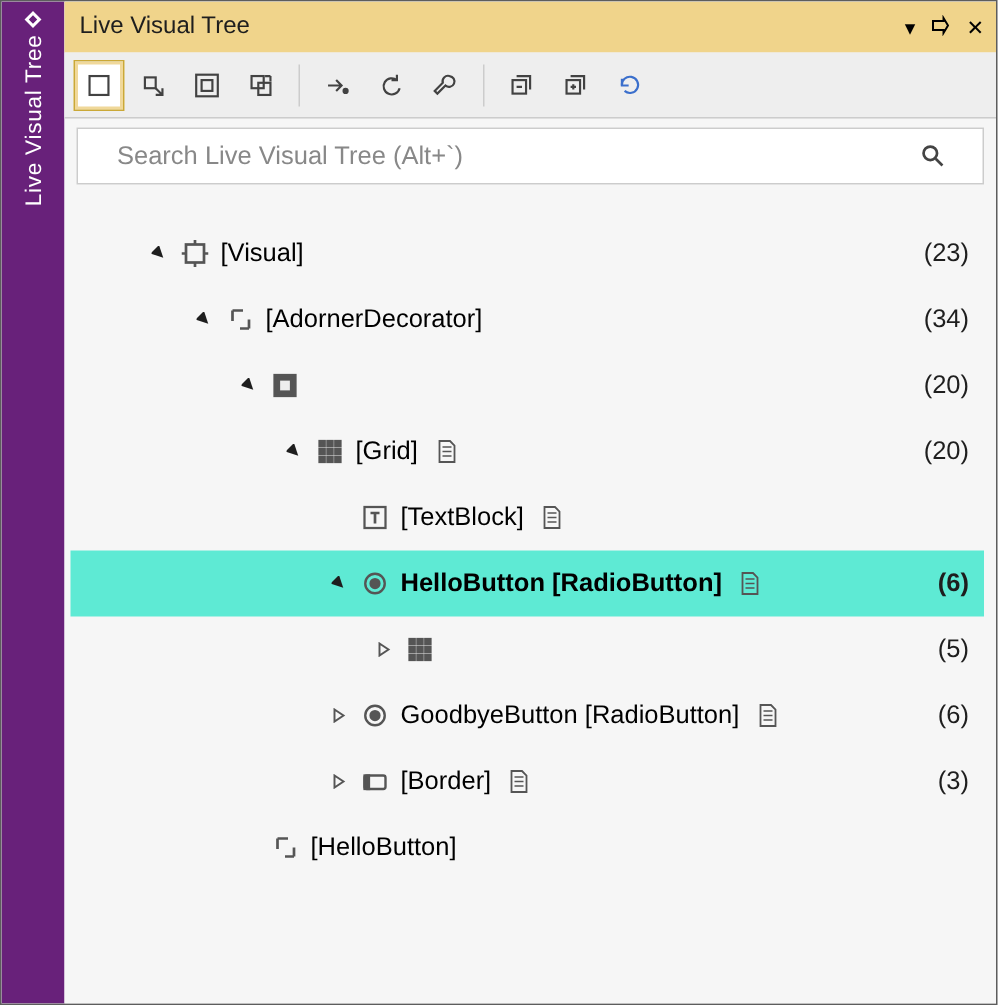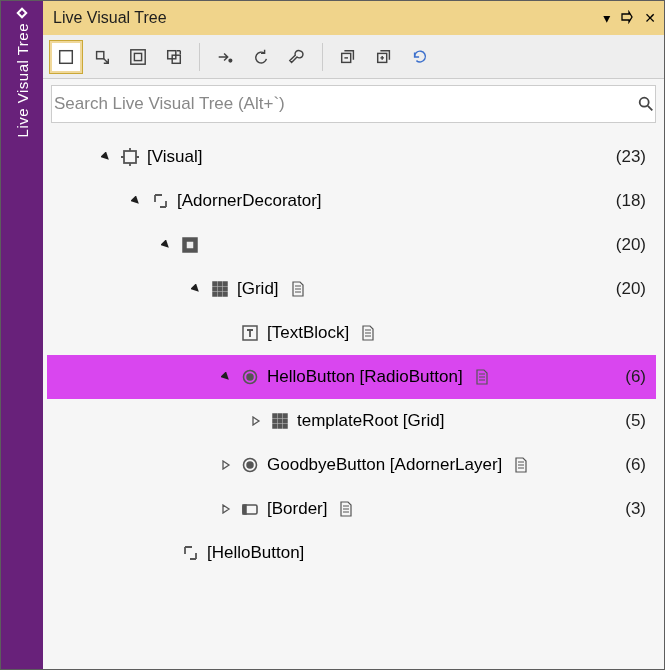--- a/index.html
+++ b/index.html
@@ -71,27 +71,27 @@
     background: #fff;
     border: 1px solid #caa837;
     box-shadow: inset 0 0 0 2px #f0d89a;
   }
   .toolbar .sep {
     width: 1px; height: 28px; background: #ccc; margin: 0 6px;
   }
   .toolbar svg { width: 18px; height: 18px; stroke: #424242; fill: none; stroke-width: 1.6; }
   .toolbar .tb.refresh svg { stroke: #3b6fcc; }
   .searchbar {
-    margin: 6px 8px 4px 8px;
+    margin: 6px 8px 16px 8px;
     background: #fff;
     border: 1px solid #ccc;
     height: 38px;
     display: flex;
     align-items: center;
-    padding: 0 0;
+    padding: 0 24px;
   }
   .searchbar input {
     flex: 1;
     border: none;
     outline: none;
     font-size: 17px;
     color: #888;
     background: transparent;
   }
   .searchbar input::placeholder { color: #888; }
@@ -102,21 +102,22 @@
     font-size: 17px;
     overflow: auto;
   }
   .row {
     display: flex;
     align-items: center;
     height: 44px;
     padding-right: 10px;
   }
   .row.selected {
-    background: #d946ef;
+    background: #5eead4;
+    font-weight: bold;
   }
   .indent { flex-shrink: 0; }
   .twisty {
     width: 18px; height: 18px;
     flex-shrink: 0;
     display: flex; align-items: center; justify-content: center;
   }
   .twisty.none { visibility: hidden; }
   .twisty svg { width: 10px; height: 10px; }
   .nodeicon {
@@ -257,21 +258,21 @@
             <use href="#ic-twisty-expanded"></use>
           </svg>
         </div>
         <div class="nodeicon">
           <svg viewBox="0 0 18 18">
             <use href="#ic-angle"></use>
           </svg>
         </div>
         <div class="label">[AdornerDecorator]</div>
         <div class="spacer"></div>
-        <div class="count">(18)</div>
+        <div class="count">(34)</div>
       </div>
       <div class="row">
         <div class="indent" style="width: 110px;"></div>
         <div class="twisty">
           <svg viewBox="0 0 10 10">
             <use href="#ic-twisty-expanded"></use>
           </svg>
         </div>
         <div class="nodeicon">
           <svg viewBox="0 0 18 18">
@@ -344,37 +345,36 @@
         <div class="twisty">
           <svg viewBox="0 0 10 10">
             <use href="#ic-twisty-collapsed"></use>
           </svg>
         </div>
         <div class="nodeicon">
           <svg viewBox="0 0 18 18">
             <use href="#ic-grid"></use>
           </svg>
         </div>
-        <div class="label">templateRoot [Grid]</div>
         <div class="spacer"></div>
         <div class="count">(5)</div>
       </div>
       <div class="row">
         <div class="indent" style="width: 170px;"></div>
         <div class="twisty">
           <svg viewBox="0 0 10 10">
             <use href="#ic-twisty-collapsed"></use>
           </svg>
         </div>
         <div class="nodeicon">
           <svg viewBox="0 0 18 18">
             <use href="#ic-radio"></use>
           </svg>
         </div>
-        <div class="label">GoodbyeButton [AdornerLayer]</div>
+        <div class="label">GoodbyeButton [RadioButton]</div>
         <div class="doc">
           <svg viewBox="0 0 14 16">
             <use href="#ic-doc"></use>
           </svg>
         </div>
         <div class="spacer"></div>
         <div class="count">(6)</div>
       </div>
       <div class="row">
         <div class="indent" style="width: 170px;"></div>

